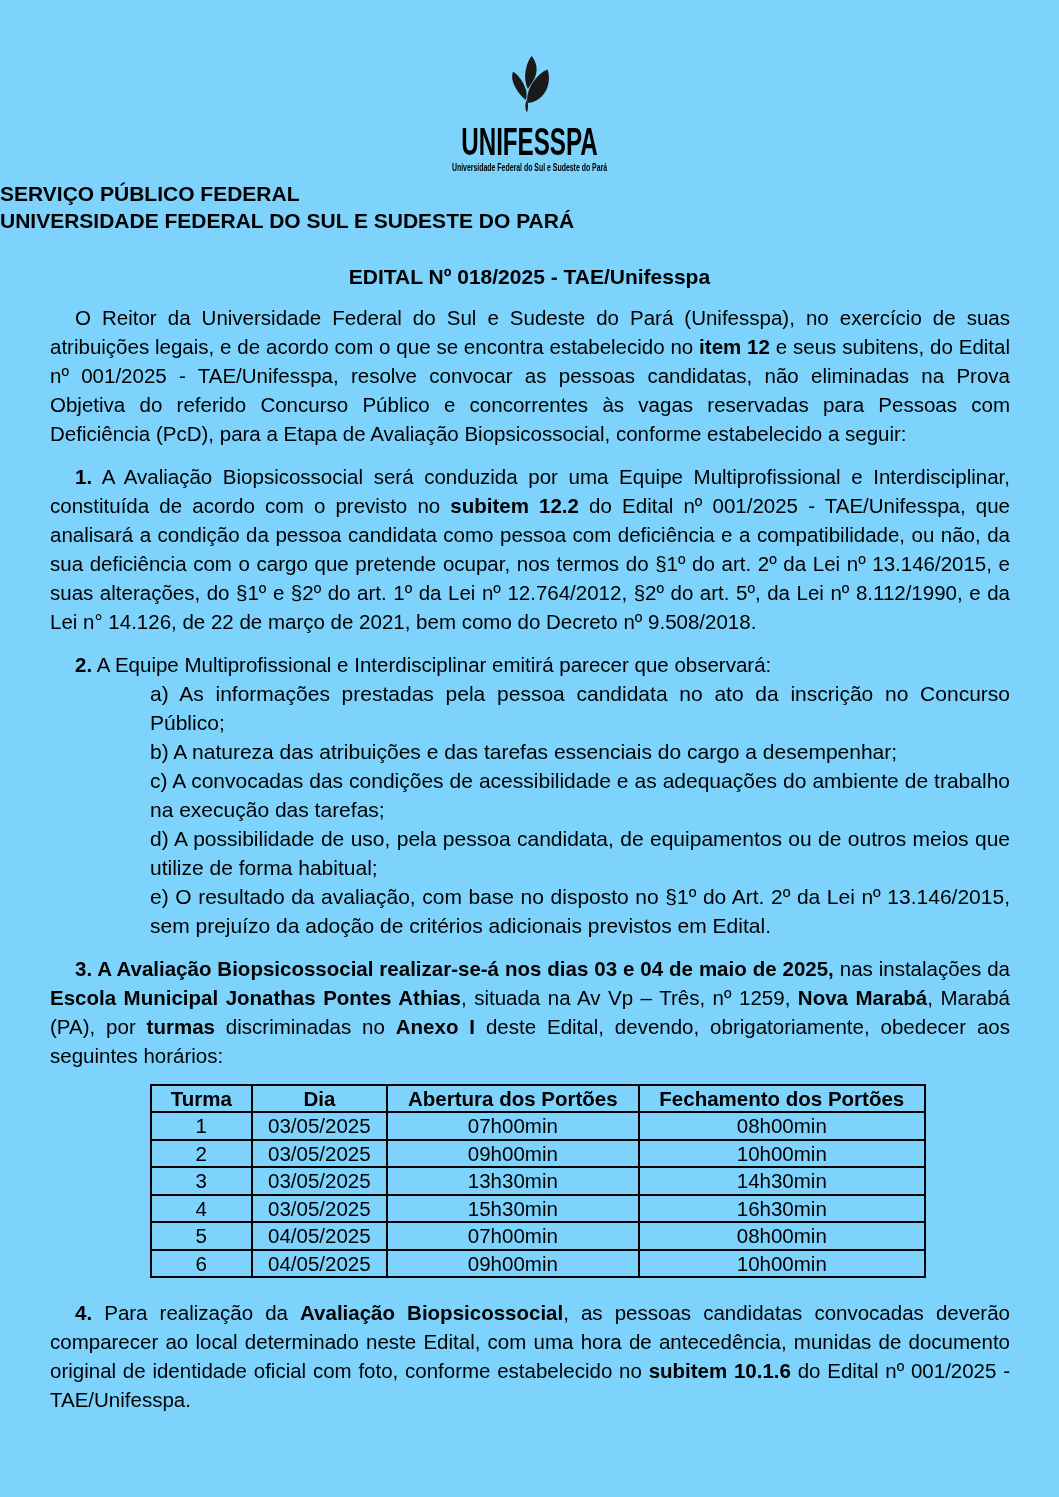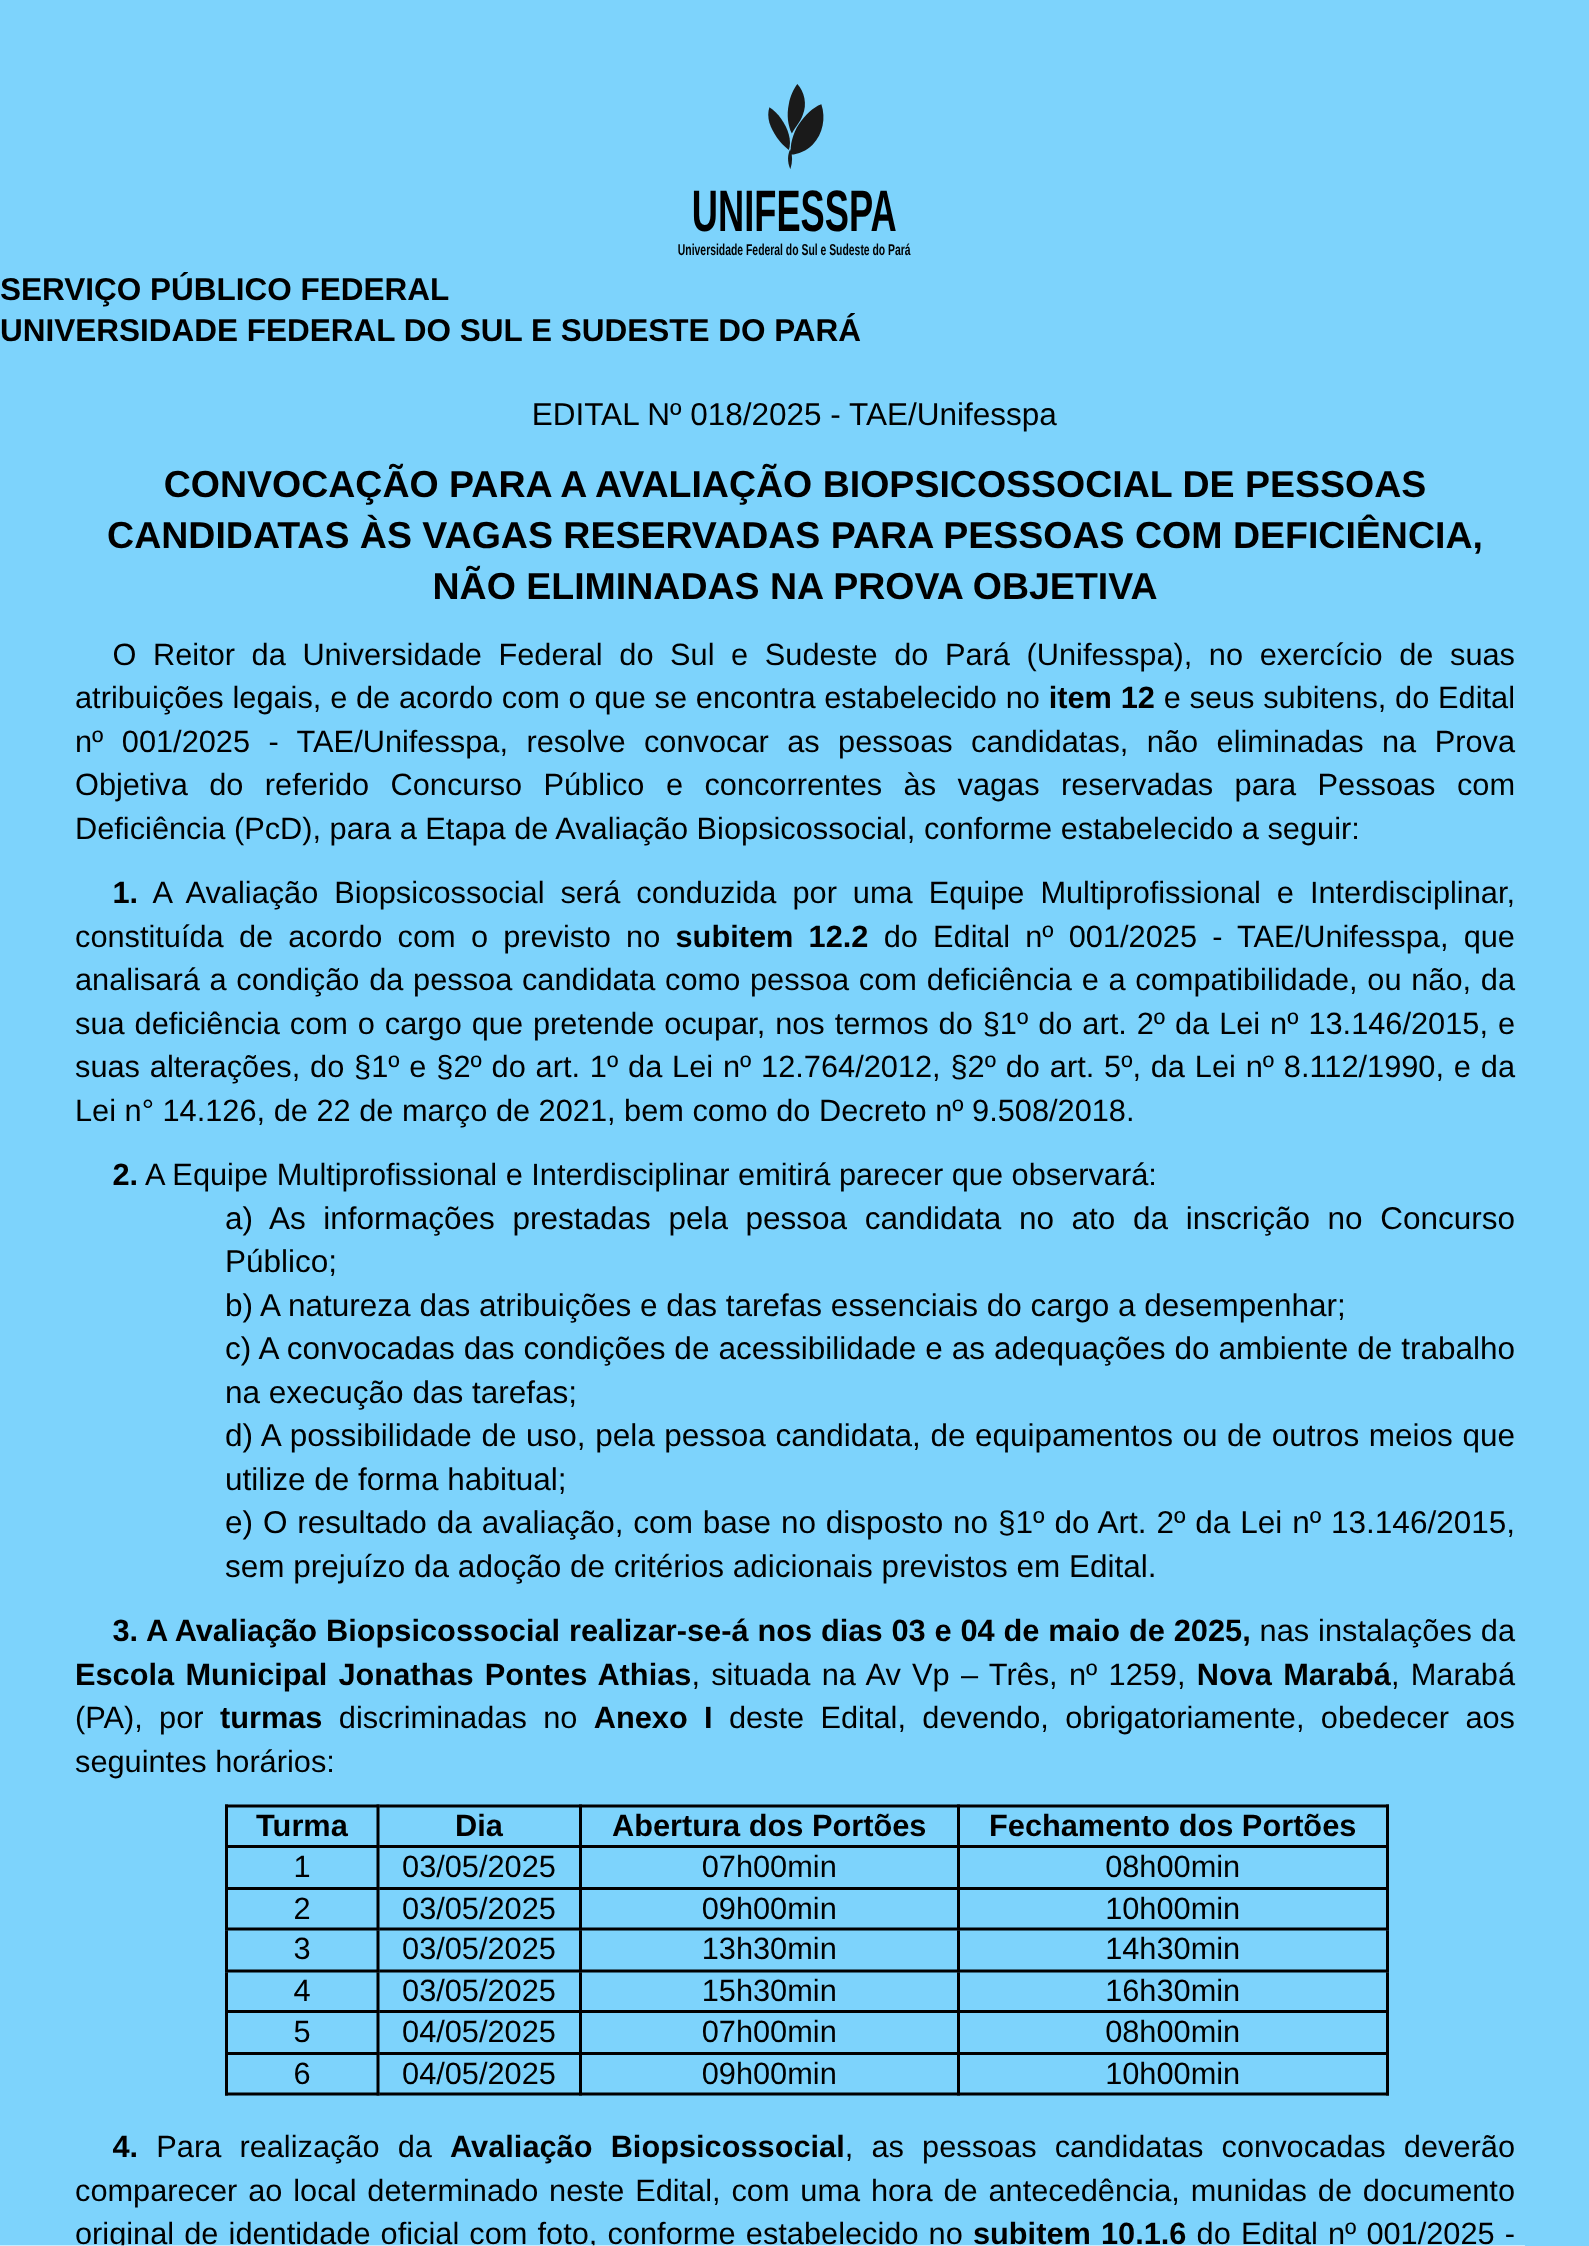--- a/index.html
+++ b/index.html
@@ -38,21 +38,21 @@
     transform-origin: 50% 50%;
     white-space: nowrap;
   }
   
   .gov-header { margin-top: 6px; }
   .gov-line { font-size: 21px; font-weight: 700; line-height: 27px; }
   
   .edital-number {
     text-align: center;
     font-size: 21px;
-    font-weight: 400;
+    font-weight: 700;
     margin-top: 31px;
   }
   .doc-title {
     text-align: center;
     font-size: 25px;
     font-weight: 700;
     line-height: 34px;
     margin: 17px 49px 0 50px;
   }
   
@@ -114,21 +114,20 @@
     <div class="tagline">Universidade Federal do Sul e Sudeste do Pará</div>
   </div>
 
   <div class="gov-header">
     <div class="gov-line">SERVIÇO PÚBLICO FEDERAL</div>
     <div class="gov-line">UNIVERSIDADE FEDERAL DO SUL E SUDESTE DO PARÁ</div>
   </div>
 
   <div class="edital-number">EDITAL Nº 018/2025 - TAE/Unifesspa</div>
 
-  <h1 class="doc-title">CONVOCAÇÃO PARA A AVALIAÇÃO BIOPSICOSSOCIAL DE PESSOAS CANDIDATAS ÀS VAGAS RESERVADAS PARA PESSOAS COM DEFICIÊNCIA, NÃO ELIMINADAS NA PROVA OBJETIVA</h1>
 
   <div class="doc-body">
 
     <p class="para"><span>O Reitor da Universidade Federal do Sul e Sudeste do Pará (Unifesspa), no exercício de suas atribuições legais, e de acordo com o que se encontra estabelecido no </span><b>item 12</b><span> e seus subitens, do Edital nº 001/2025 - TAE/Unifesspa, resolve convocar as pessoas candidatas, não eliminadas na Prova Objetiva do referido Concurso Público e concorrentes às vagas reservadas para Pessoas com Deficiência (PcD), para a Etapa de Avaliação Biopsicossocial, conforme estabelecido a seguir:</span></p>
 
     <p class="para"><b>1.</b><span> A Avaliação Biopsicossocial será conduzida por uma Equipe Multiprofissional e Interdisciplinar, constituída de acordo com o previsto no </span><b>subitem 12.2</b><span> do Edital nº 001/2025 - TAE/Unifesspa, que analisará a condição da pessoa candidata como pessoa com deficiência e a compatibilidade, ou não, da sua deficiência com o cargo que pretende ocupar, nos termos do §1º do art. 2º da Lei nº 13.146/2015, e suas alterações, do §1º e §2º do art. 1º da Lei nº 12.764/2012, §2º do art. 5º, da Lei nº 8.112/1990, e da Lei n° 14.126, de 22 de março de 2021, bem como do Decreto nº 9.508/2018.</span></p>
 
     <p class="para"><b>2.</b><span> A Equipe Multiprofissional e Interdisciplinar emitirá parecer que observará:</span></p>
 
     <ul class="subitem-list">

